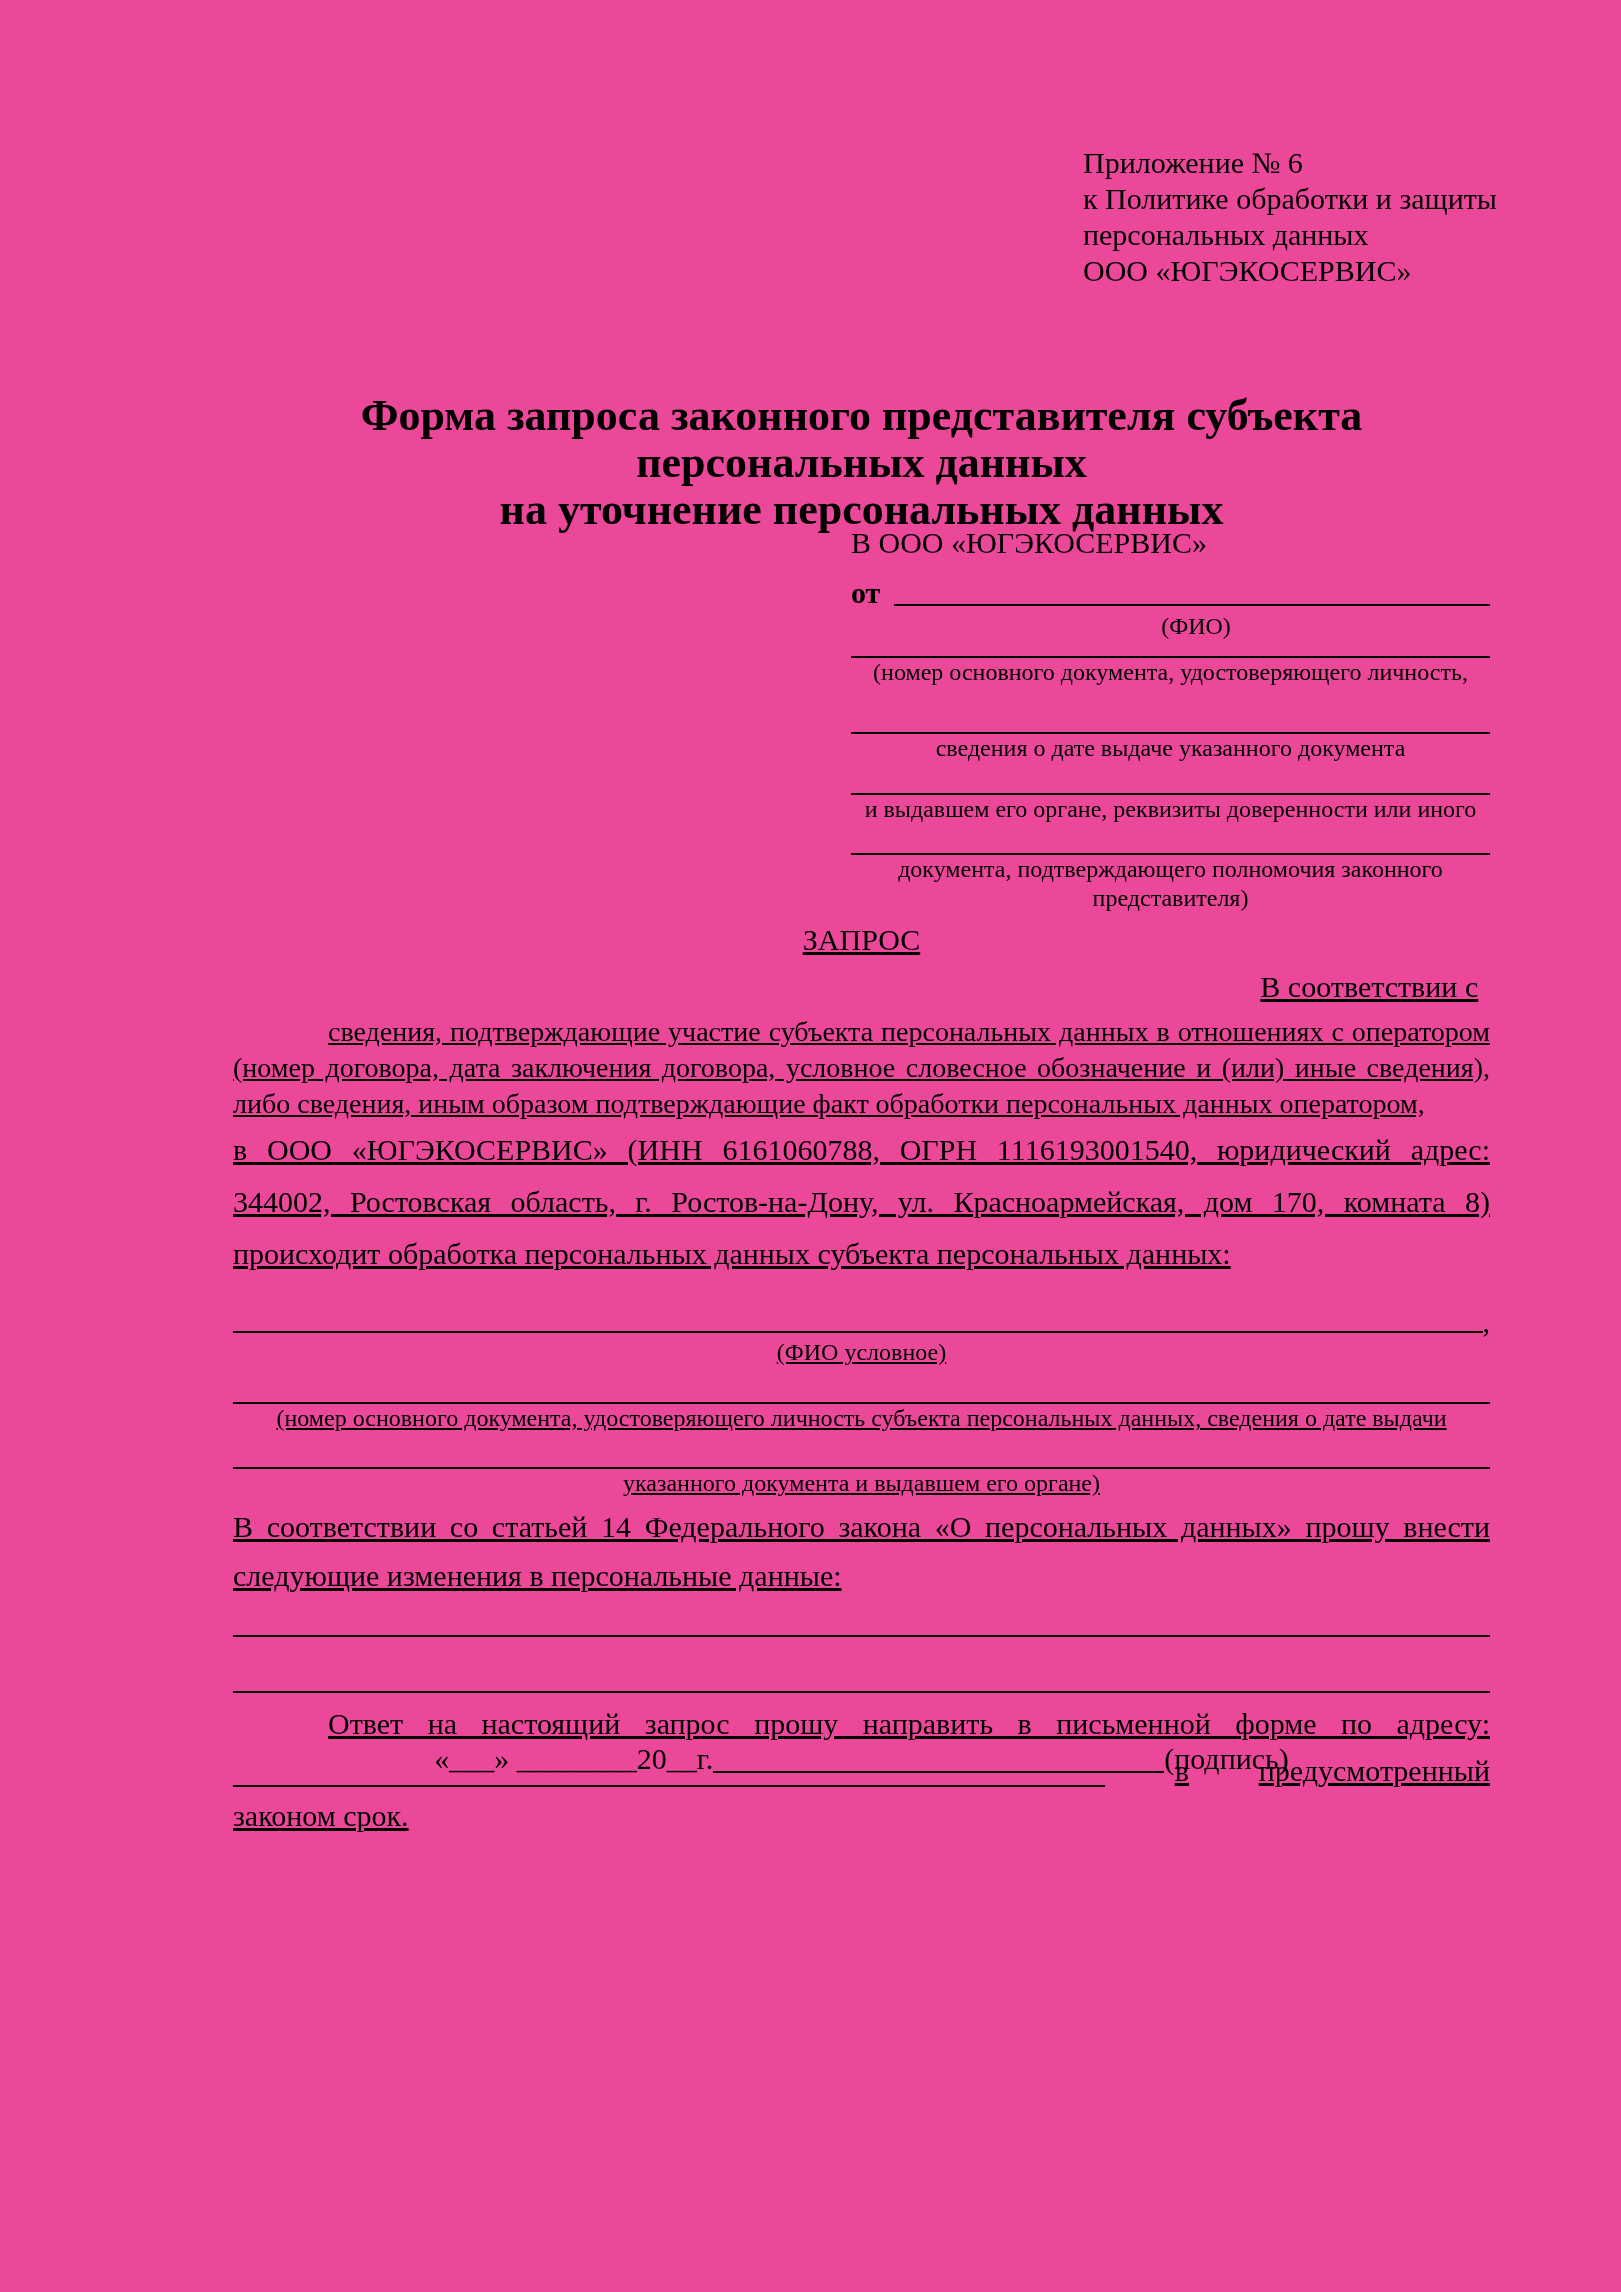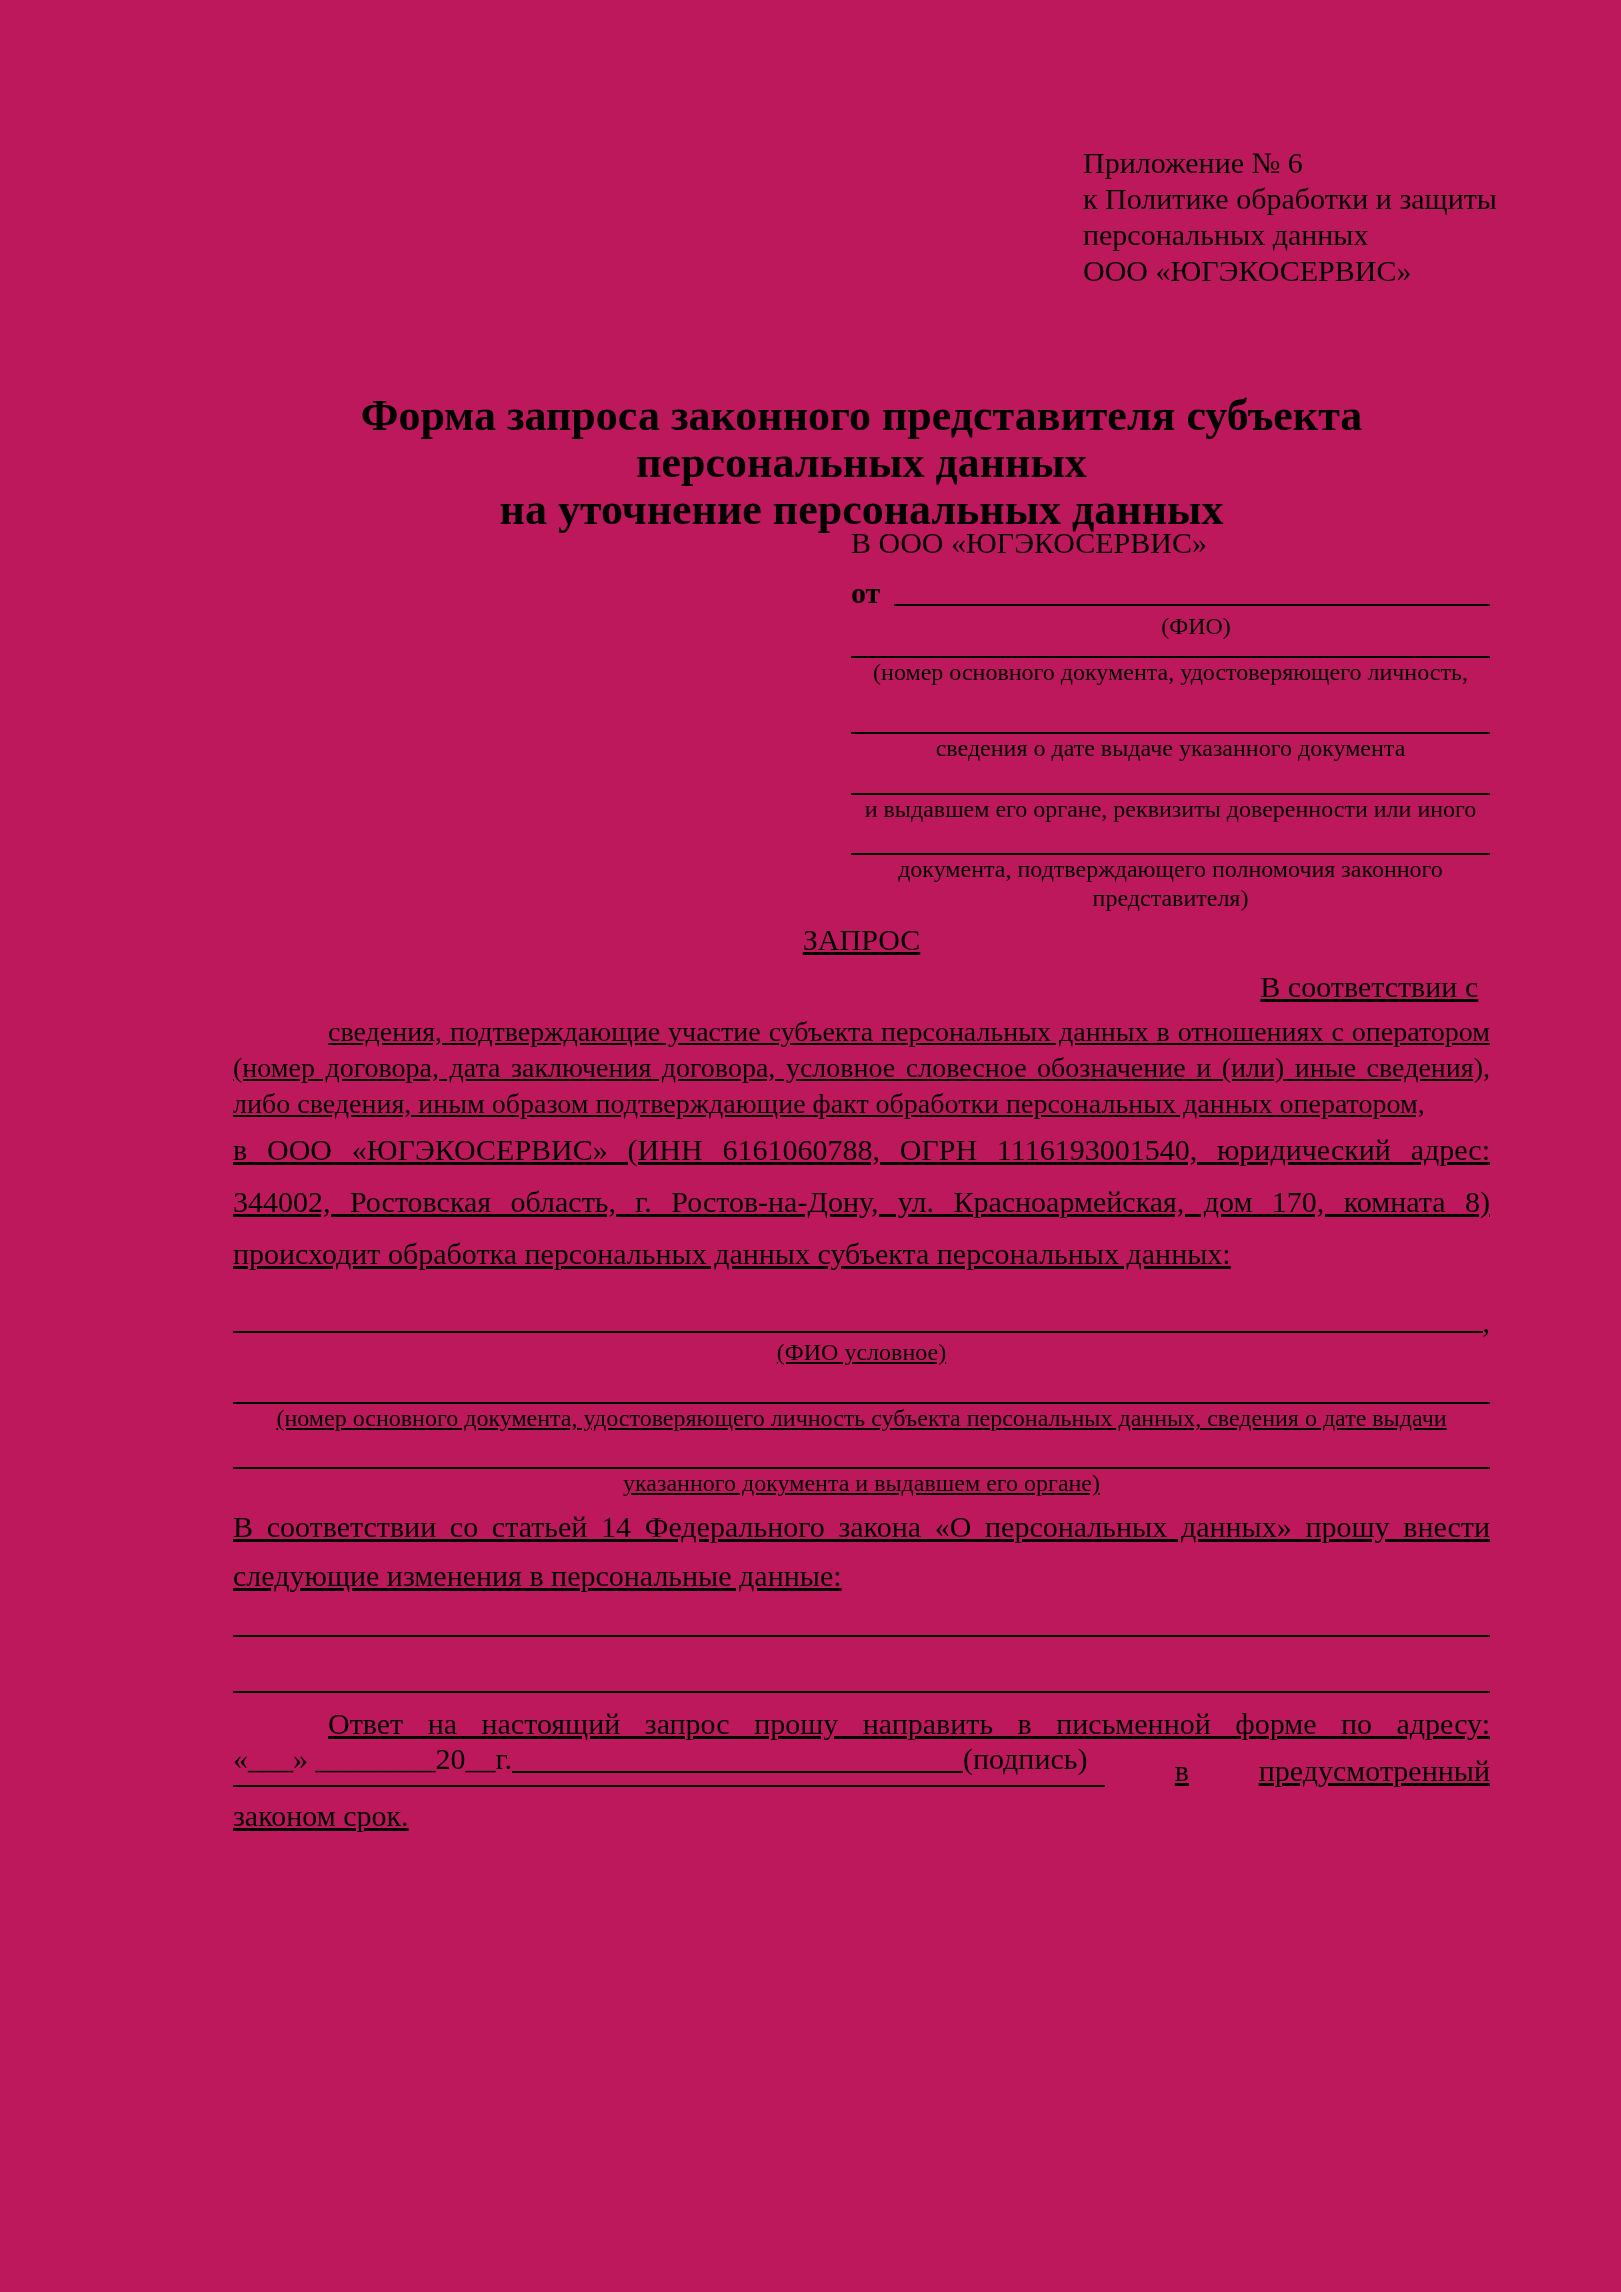--- a/index.html
+++ b/index.html
@@ -4,21 +4,21 @@
 <style>
   html, body {
     margin: 0;
     padding: 0;
     background: #808080;
   }
   .page {
     position: relative;
     width: 1621px;
     height: 2293px;
-    background: #be185d;
+    background: #ec4899;
     color: #000000;
     font-family: "Liberation Serif", "DejaVu Serif", serif;
     font-size: 30px;
     overflow: hidden;
   }
   
   .line {
     border-bottom: 2.9px solid #000;
     height: 0;
   }
@@ -136,21 +136,21 @@
   .address-row .line { width: 872px; margin-bottom: 5.9px; }
   .term-par { line-height: 45px; }
 
   
   .footer {
     position: absolute;
     left: 233px;
     top: 1717px;
     width: 1257px;
     display: flex;
-    justify-content: flex-start;
+    justify-content: center;
     align-items: flex-end;
     line-height: 41px;
   }
   .signature {
     display: flex;
     align-items: flex-end;
     margin-top: 21px;
   }
   .signature .line { width: 451px; margin-bottom: 5.9px; }
 </style>

